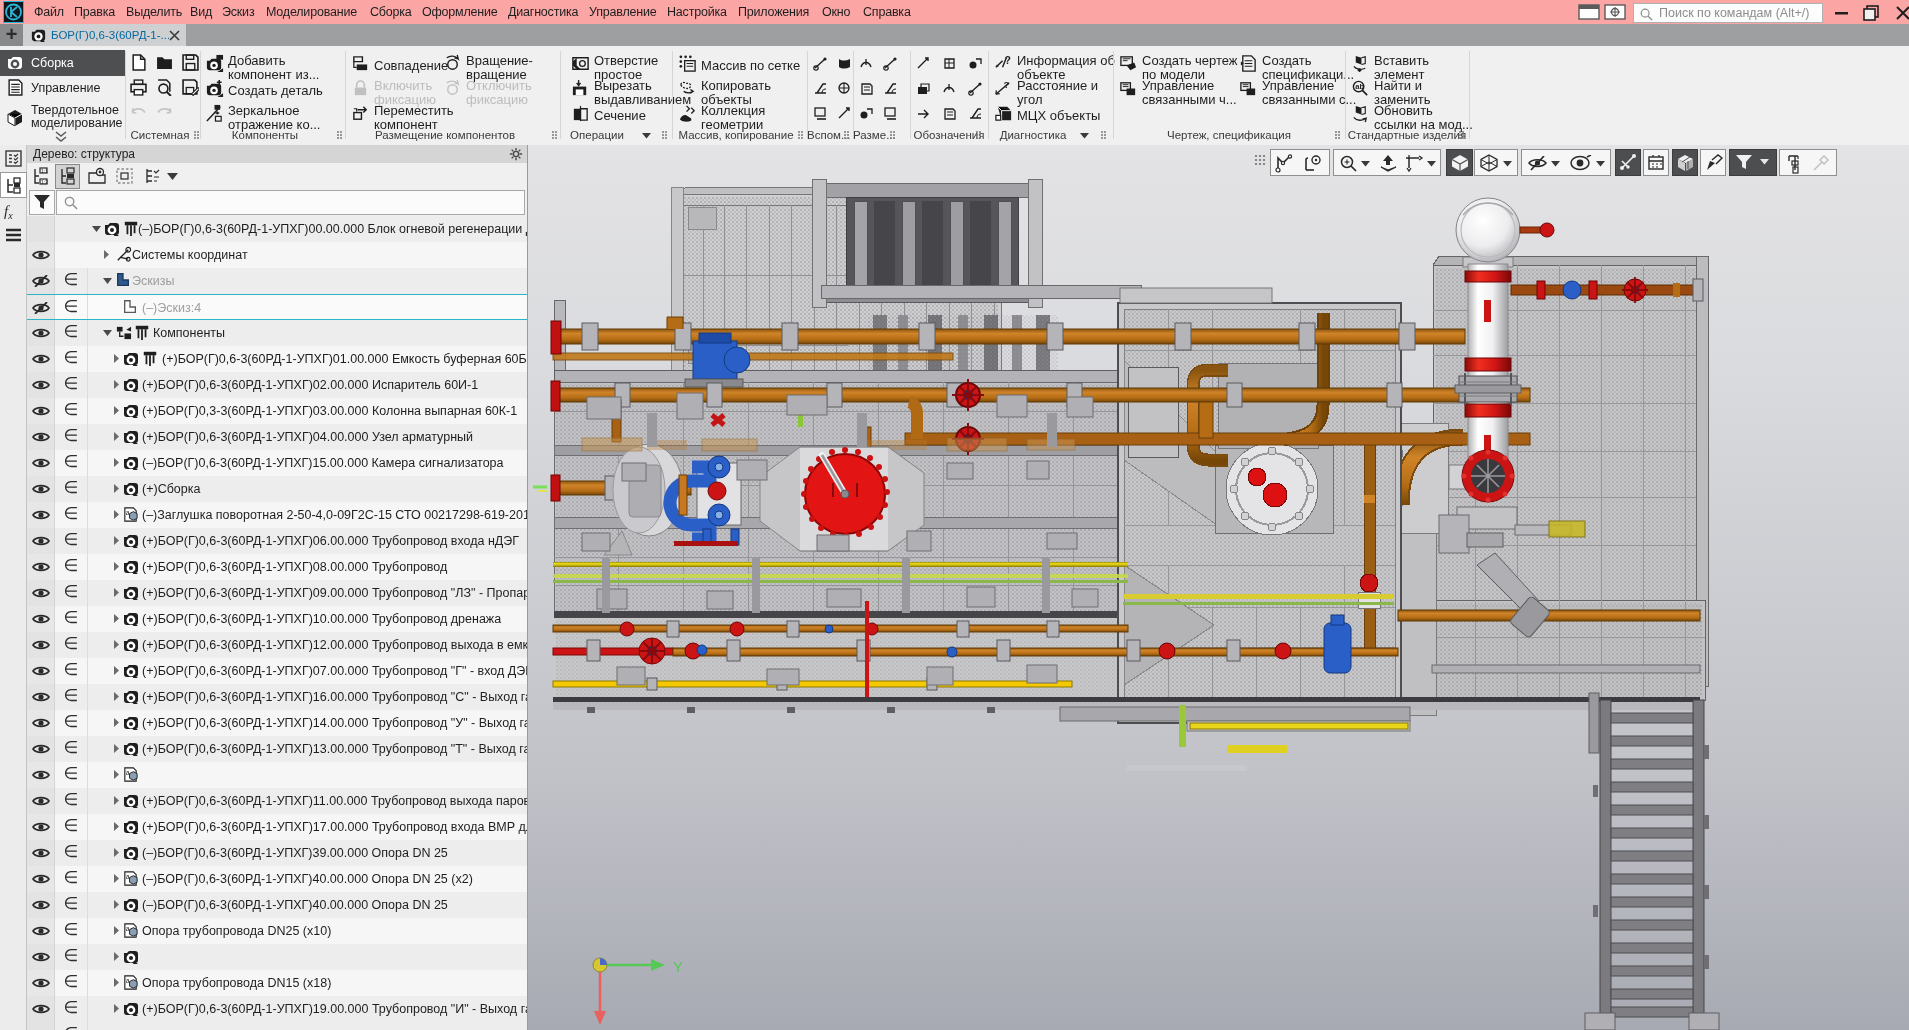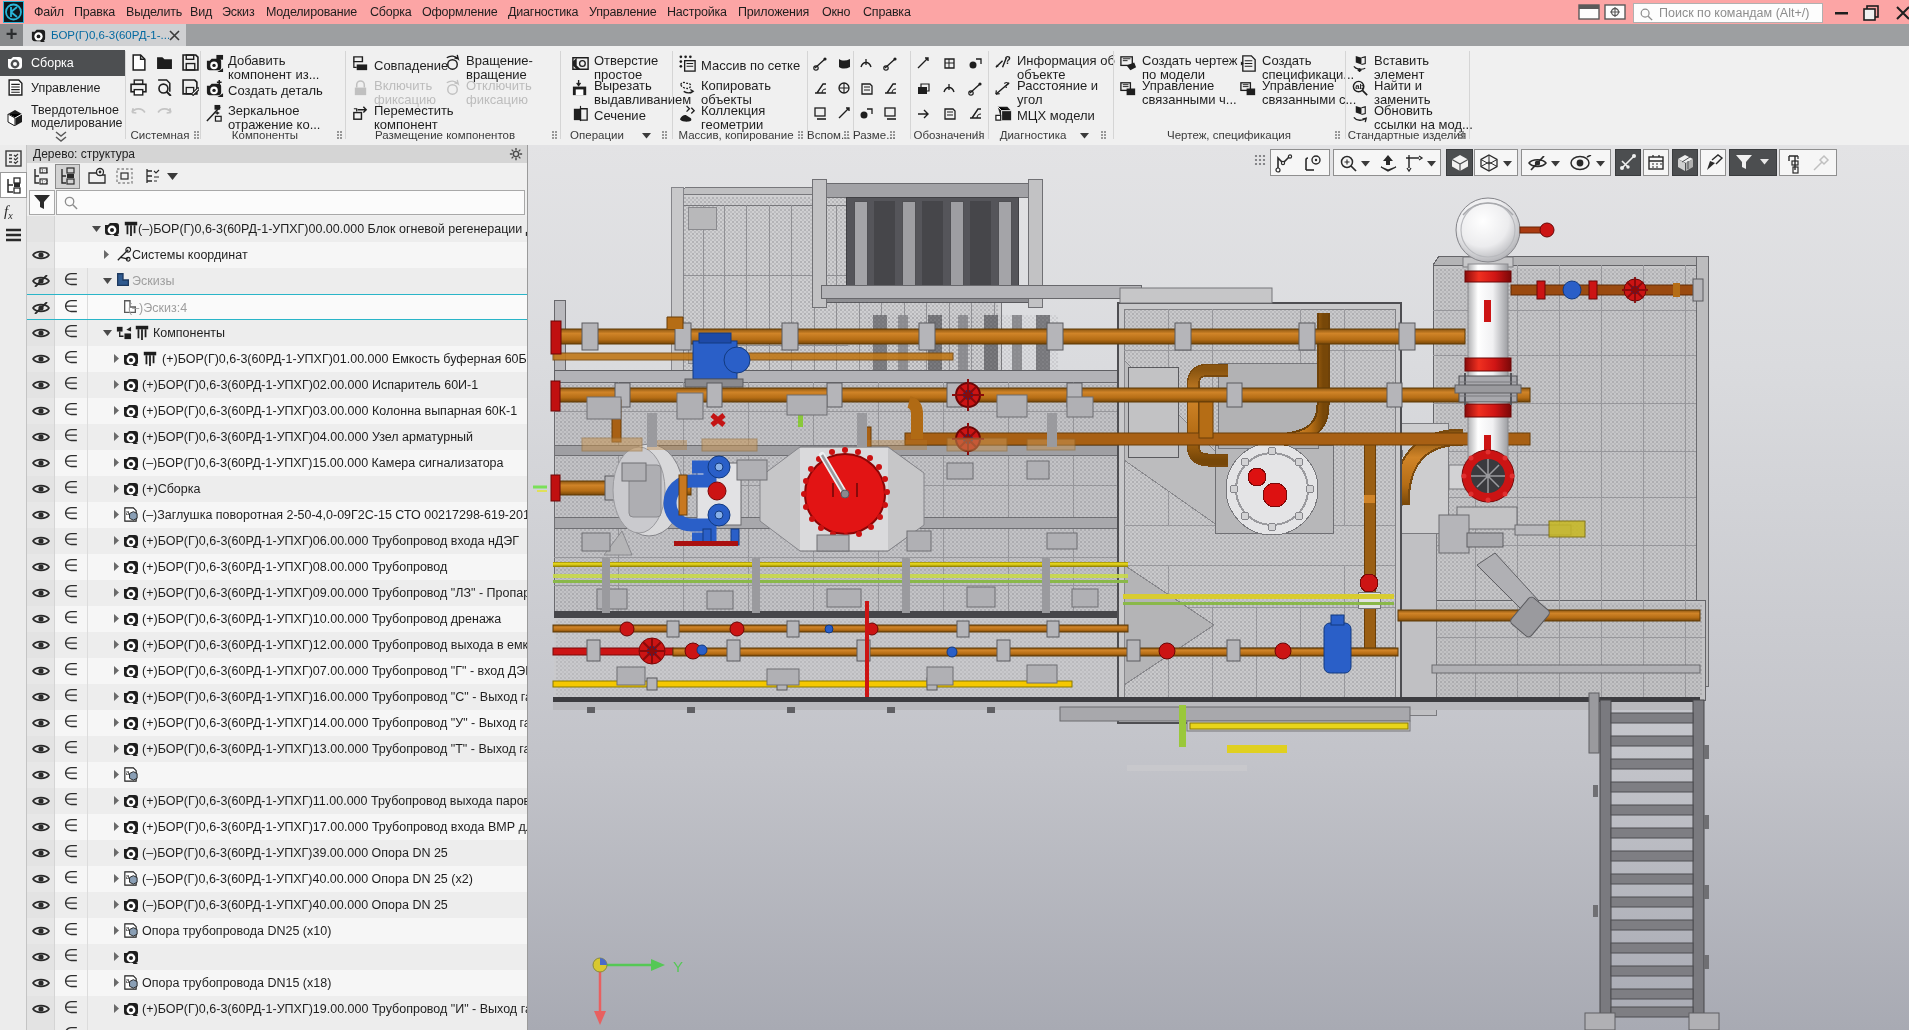--- a/index.html
+++ b/index.html
@@ -591,21 +591,21 @@
         <use href="#i-info"></use>
       </svg>
 <div class="rbtn" style="left:1017px;top:8px">Информация об<br>объекте</div>
 <svg class="icon" style="left:994px;top:33px" width="19" height="19">
         <use href="#i-dist"></use>
       </svg>
 <div class="rbtn" style="left:1017px;top:33px">Расстояние и<br>угол</div>
 <svg class="icon" style="left:994px;top:58px" width="19" height="19">
         <use href="#i-mass"></use>
       </svg>
-<div class="rbtn" style="left:1017px;top:63px">МЦХ модели</div>
+<div class="rbtn" style="left:1017px;top:63px">МЦХ объекты</div>
 <div class="rlab" style="left:988px;width:90px">Диагностика</div>
 <svg class="icon" style="left:1080px;top:87px" width="9" height="6">
         <path d="M0 0h9L4.5 5.5z" fill="#3a3a3a"></path>
       </svg>
 <svg class="grip" style="left:1100px" width="8" height="11">
         <circle cx="2" cy="2" r="1" fill="#7a7a7a"></circle>
         <circle cx="2" cy="5" r="1" fill="#7a7a7a"></circle>
         <circle cx="2" cy="8" r="1" fill="#7a7a7a"></circle>
         <circle cx="5" cy="2" r="1" fill="#7a7a7a"></circle>
         <circle cx="5" cy="5" r="1" fill="#7a7a7a"></circle>
@@ -769,21 +769,21 @@
         </div>
 <div class="trow even" style="background:#fafafa;border-top:1px solid #2ab5c8;border-bottom:1px solid #2ab5c8;height:26px;">
           <div class="eyec even"></div>
           <svg class="abs" style="left:5px;top:7px" width="18" height="12">
             <use href="#i-eyeoff"></use>
           </svg>
           <div class="elc">∈</div>
           <svg class="abs" style="left:95px;top:4px" width="16" height="16">
             <use href="#i-sk"></use>
           </svg>
-          <div class="tc tgray" style="left:101px">(–)Эскиз:4</div>
+          <div class="tc tgray" style="left:115px">(–)Эскиз:4</div>
         </div>
 <div class="trow odd" style="">
           <div class="eyec odd"></div>
           <svg class="abs" style="left:5px;top:7px" width="18" height="12">
             <use href="#i-eye"></use>
           </svg>
           <div class="elc">∈</div>
           <svg class="abs" style="left:76px;top:9px" width="10" height="8">
             <path d="M0 1h9L4.5 7z" fill="#4a4a4a"></path>
           </svg>
@@ -831,21 +831,21 @@
           <svg class="abs" style="left:5px;top:7px" width="18" height="12">
             <use href="#i-eye"></use>
           </svg>
           <div class="elc">∈</div>
           <svg class="abs" style="left:86px;top:8px" width="7" height="10">
             <path d="M1 0l5 4.5L1 9z" fill="#6a6a6a"></path>
           </svg>
           <svg class="abs" style="left:95px;top:4px" width="18" height="18">
             <use href="#i-asm"></use>
           </svg>
-          <div class="tc" style="left:115px">(+)БОР(Г)0,6-3(60РД-1-УПХГ)03.00.000 Колонна выпарная 60К-1</div>
+          <div class="tc" style="left:115px">(+)БОР(Г)0,3-3(60РД-1-УПХГ)03.00.000 Колонна выпарная 60К-1</div>
         </div>
 <div class="trow odd" style="">
           <div class="eyec odd"></div>
           <svg class="abs" style="left:5px;top:7px" width="18" height="12">
             <use href="#i-eye"></use>
           </svg>
           <div class="elc">∈</div>
           <svg class="abs" style="left:86px;top:8px" width="7" height="10">
             <path d="M1 0l5 4.5L1 9z" fill="#6a6a6a"></path>
           </svg>

